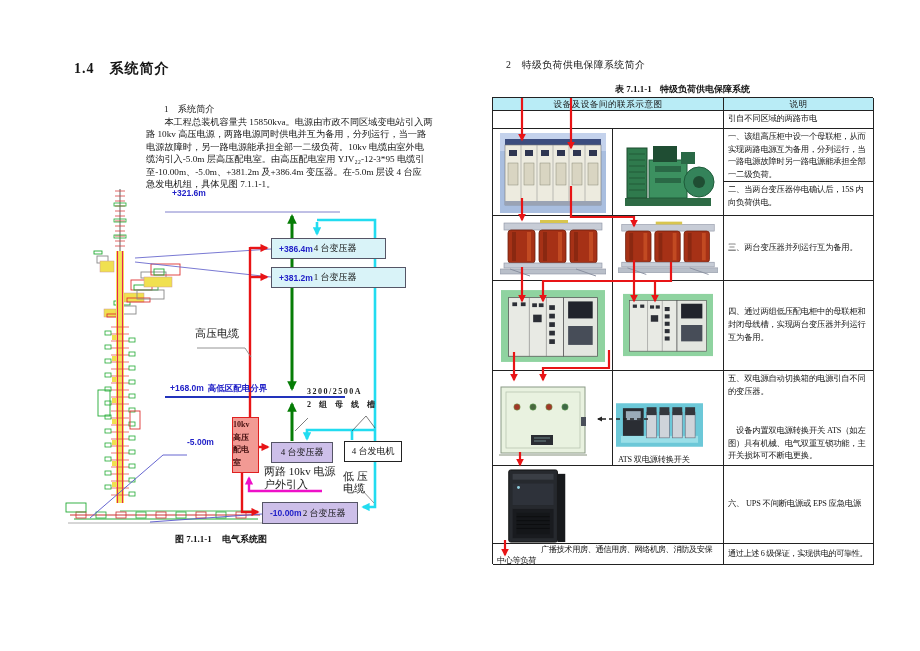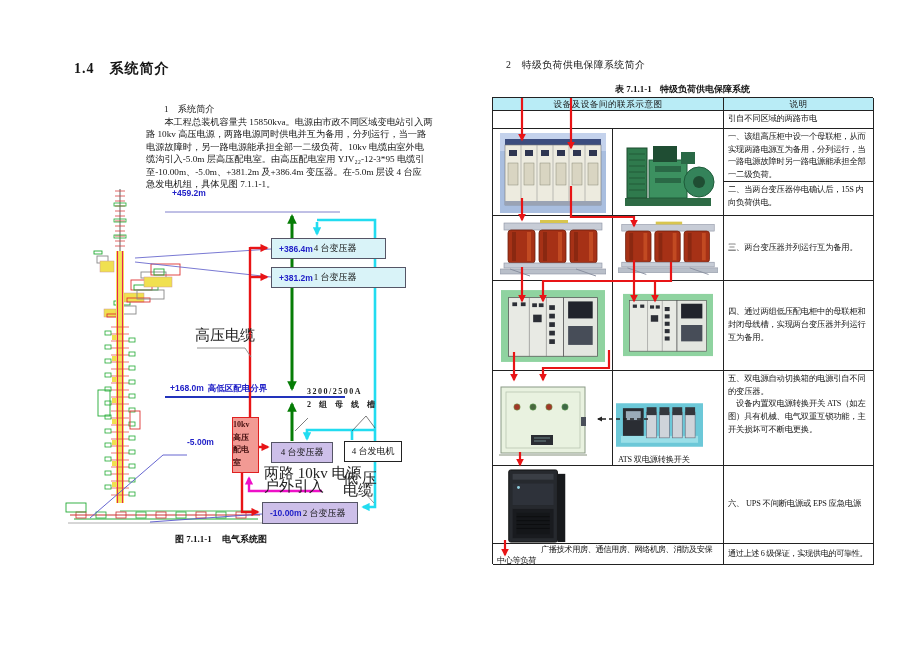--- a/index.html
+++ b/index.html
@@ -8,21 +8,21 @@
   .abs{position:absolute;}
   
   .h1-title{left:74px;top:60px;font-size:14px;font-weight:bold;letter-spacing:1px;}
   .para{left:146px;top:103px;width:318px;font-size:9.2px;line-height:12.5px;}
   .para .head{padding-left:18px;}
   .diagram{left:60px;top:185px;width:400px;height:378px;}
   .diagram svg{position:absolute;left:0;top:0;z-index:1;}
   .dlabel{position:absolute;z-index:3;white-space:nowrap;}
   .blue-b{color:#2222c8;font-family:"Liberation Sans","DejaVu Sans",sans-serif;
           font-weight:bold;font-size:8.5px;}
-  .blk{color:#222;font-size:15px;}
+  .blk{color:#222;font-size:11px;}
   .sp1{font-size:8px;letter-spacing:1.5px;font-weight:bold;color:#222;}
   .sp2{font-size:8px;letter-spacing:3px;font-weight:bold;color:#222;}
   .dbox{position:absolute;z-index:3;border:1px solid #556;background:#d9f3f8;
         display:flex;align-items:center;padding-left:7px;gap:1px;font-size:9px;box-sizing:border-box;}
   .dbox .ev{color:#2222c8;font-family:"Liberation Sans","DejaVu Sans",sans-serif;font-weight:bold;font-size:8.5px;}
   .lav{background:#cdbfe9;}
   .whitebox{background:#ffffff;border-color:#222;justify-content:center;padding-left:0;}
   .hvroom{position:absolute;z-index:3;left:172px;top:232px;width:27px;height:56px;background:#f29a94;
           border:1.5px solid #e02020;box-sizing:border-box;font-size:8px;font-weight:bold;color:#471111;
           line-height:12.5px;padding-top:1px;}
@@ -215,21 +215,21 @@
       <path d="M257,35 L315,35 L315,322 L303,322" stroke="#22dcf0" stroke-width="2.6" fill="none" marker-end="url(#mCyan)"></path>
       <path d="M315,245 L247,245 L247,254" stroke="#22dcf0" stroke-width="2.6" fill="none" marker-end="url(#mCyan)"></path>
       <path d="M292,245 L292,255" stroke="#22dcf0" stroke-width="2.6" fill="none"></path>
 
       <path d="M292,246 L306,231 L315,243" stroke="#444" stroke-width="0.7" fill="none"></path>
       <path d="M248,233 L235,246" stroke="#444" stroke-width="0.7" fill="none"></path>
       <path d="M137,163 L185,163 L191,172" stroke="#888" stroke-width="0.9" fill="none"></path>
       <path d="M302,305 L314,318" stroke="#888" stroke-width="0.9" fill="none"></path>
     </svg>
 
-    <div class="dlabel blue-b" style="left:112px;top:3px;">+459.2m</div>
+    <div class="dlabel blue-b" style="left:112px;top:3px;">+321.6m</div>
     <div class="dlabel" style="left:110px;top:192px;">
       <span class="blue-b">+168.0m</span>
       <span class="blue-b" style="font-family:'Liberation Serif',serif;">高低区配电分界</span>
     </div>
     <div class="dlabel sp1" style="left:247px;top:202px;">3200/2500A</div>
     <div class="dlabel sp2" style="left:247px;top:214px;">2 组 母 线 槽</div>
     <div class="dlabel blk" style="left:135px;top:141px;">高压电缆</div>
     <div class="dlabel blue-b" style="left:127px;top:252px;">-5.00m</div>
     <div class="dlabel blk" style="left:204px;top:279px;">两路 10kv 电源</div>
     <div class="dlabel blk" style="left:204px;top:292px;">户外引入</div>
@@ -454,21 +454,21 @@
           <rect x="44" y="9" width="10" height="26" fill="#cfd4da" stroke="#667" stroke-width="0.6"></rect>
           <rect x="44" y="4" width="10" height="8" fill="#33373d"></rect>
           <rect x="57" y="9" width="10" height="26" fill="#cfd4da" stroke="#667" stroke-width="0.6"></rect>
           <rect x="57" y="4" width="10" height="8" fill="#33373d"></rect>
           <rect x="70" y="9" width="10" height="26" fill="#cfd4da" stroke="#667" stroke-width="0.6"></rect>
           <rect x="70" y="4" width="10" height="8" fill="#33373d"></rect>
         </g>
       </svg>
       <div class="ats-cap">ATS 双电源转换开关</div>
     </div>
-    <div class="cell mid" style="grid-column:3;grid-row:7;flex-direction:column;align-items:flex-start;justify-content:flex-start;">
+    <div class="cell mid" style="grid-column:3;grid-row:7;flex-direction:column;align-items:flex-start;justify-content:space-between;">
       <div>五、双电源自动切换箱的电源引自不同的变压器。</div>
       <div>　设备内置双电源转换开关 ATS（如左图）具有机械、电气双重互锁功能，主开关损坏可不断电更换。</div>
     </div>
 
     <div class="cell" style="grid-column:1/3;grid-row:8;">
       <svg width="64" height="76" viewBox="0 0 62 78" style="margin:2px 0 0 12px;">
         <rect x="2" y="2" width="50" height="74" rx="2" fill="#26292e" stroke="#111" stroke-width="1"></rect>
         <rect x="52" y="6" width="8" height="70" fill="#17191c"></rect>
         <rect x="6" y="6" width="42" height="6" fill="#3a3e45"></rect>
         <rect x="6" y="16" width="42" height="22" fill="#2e323a"></rect>

